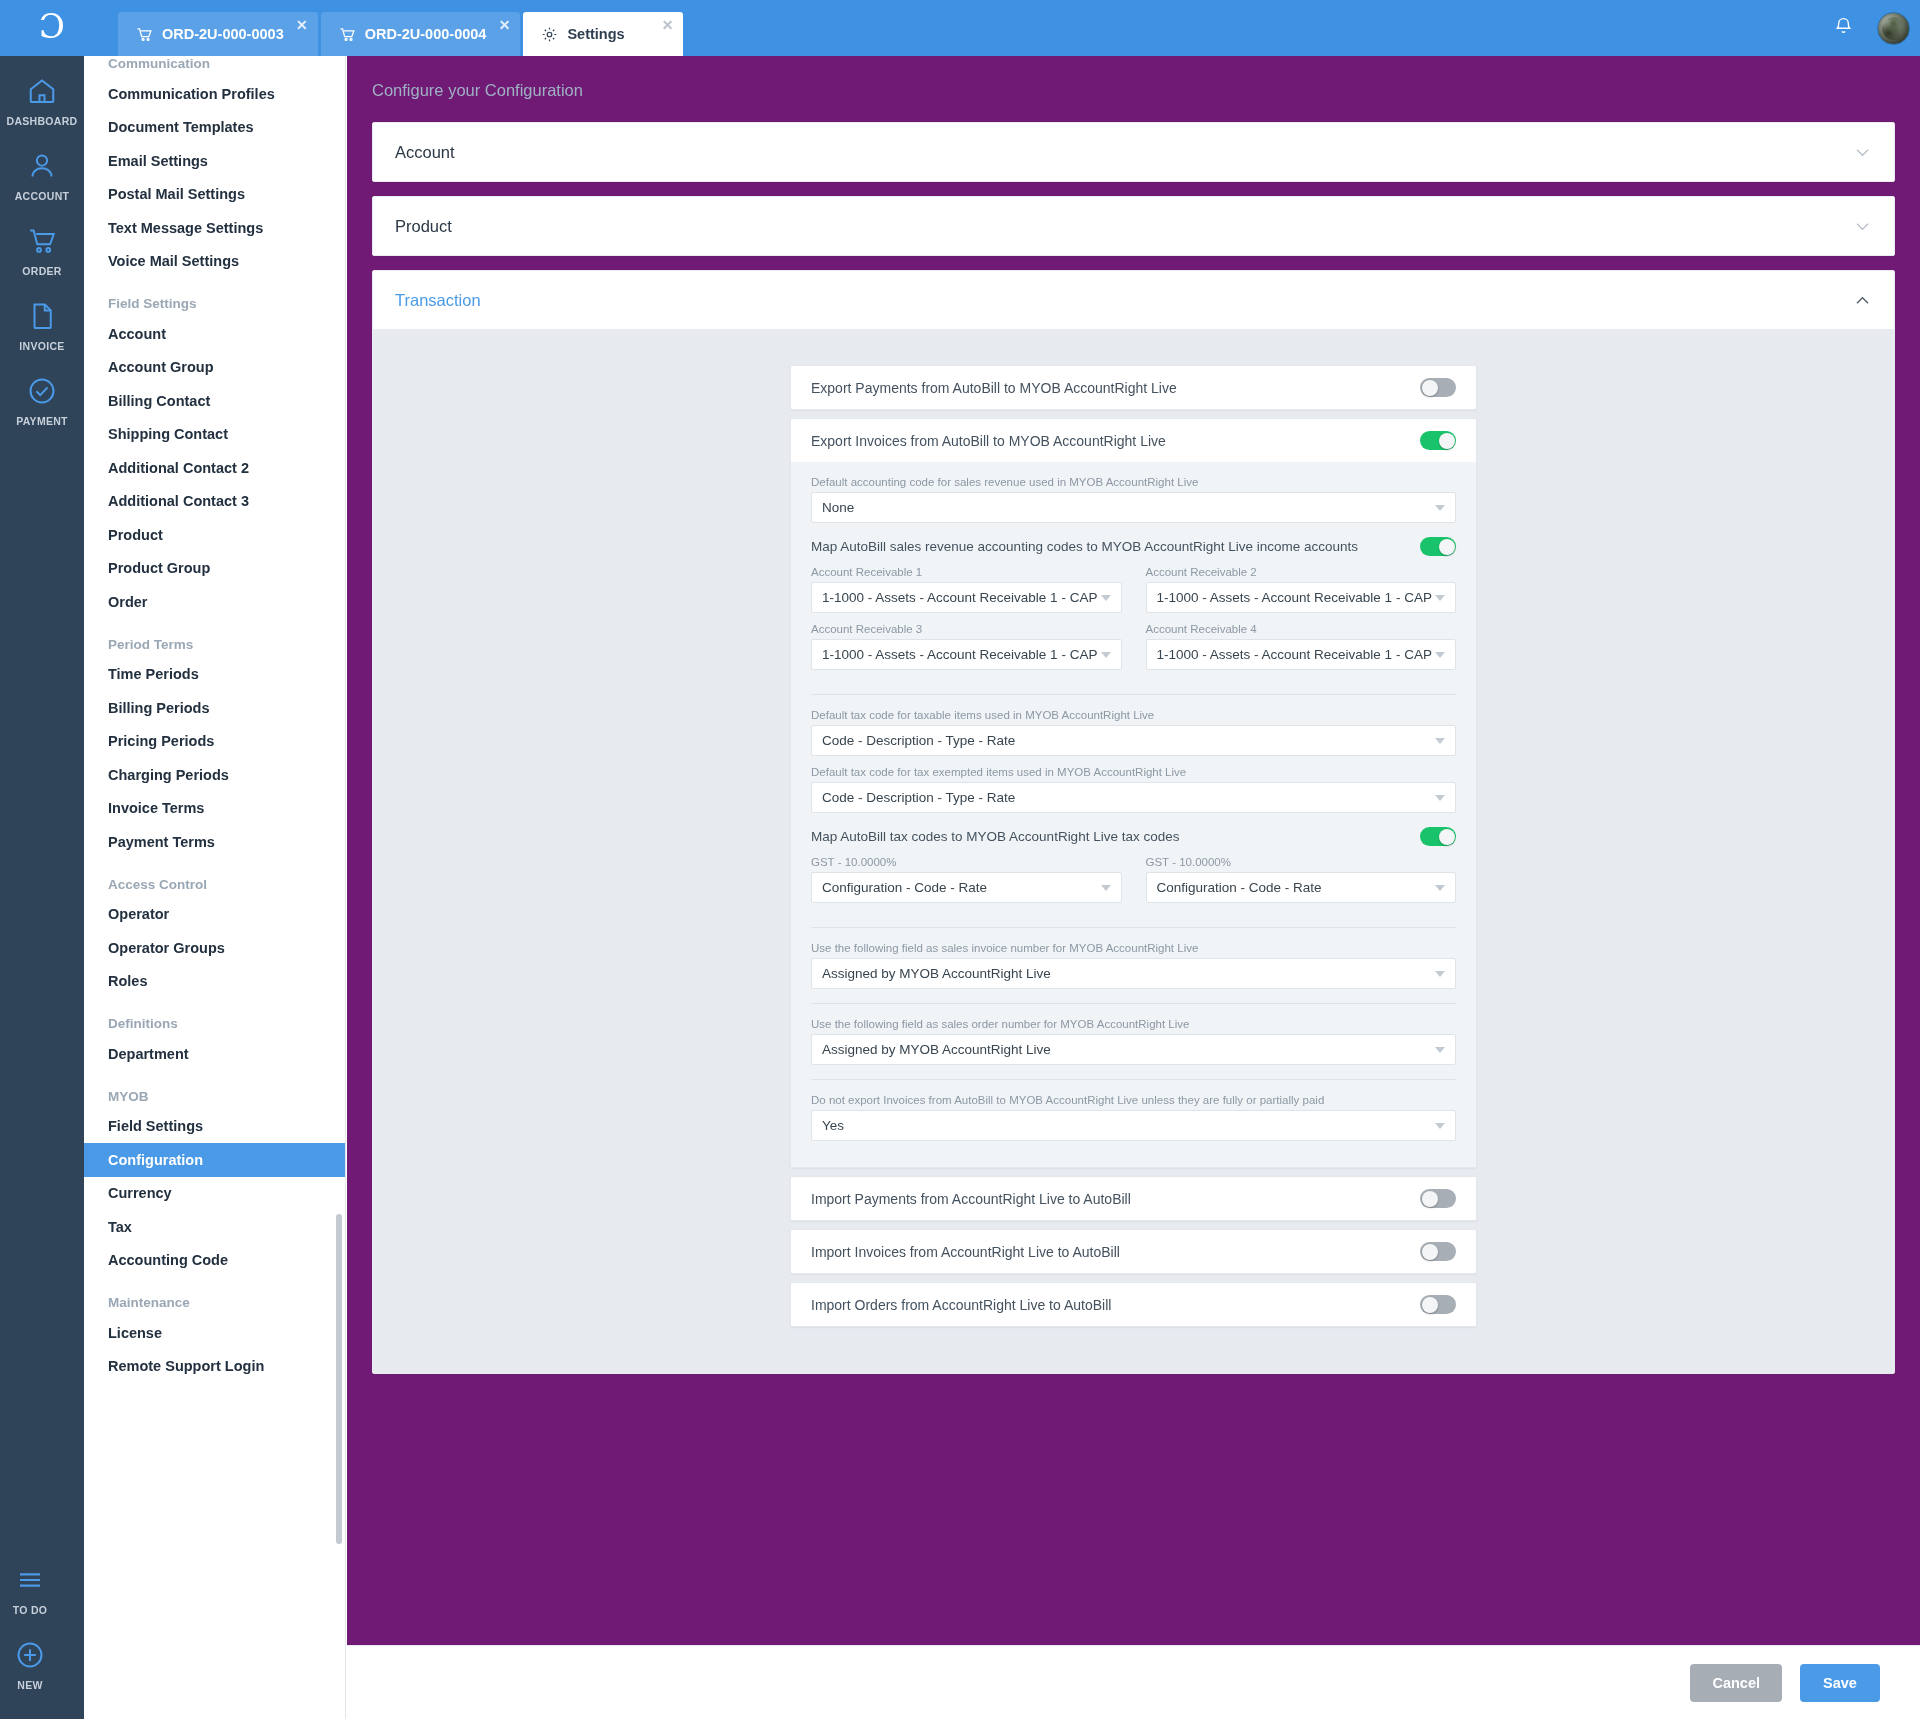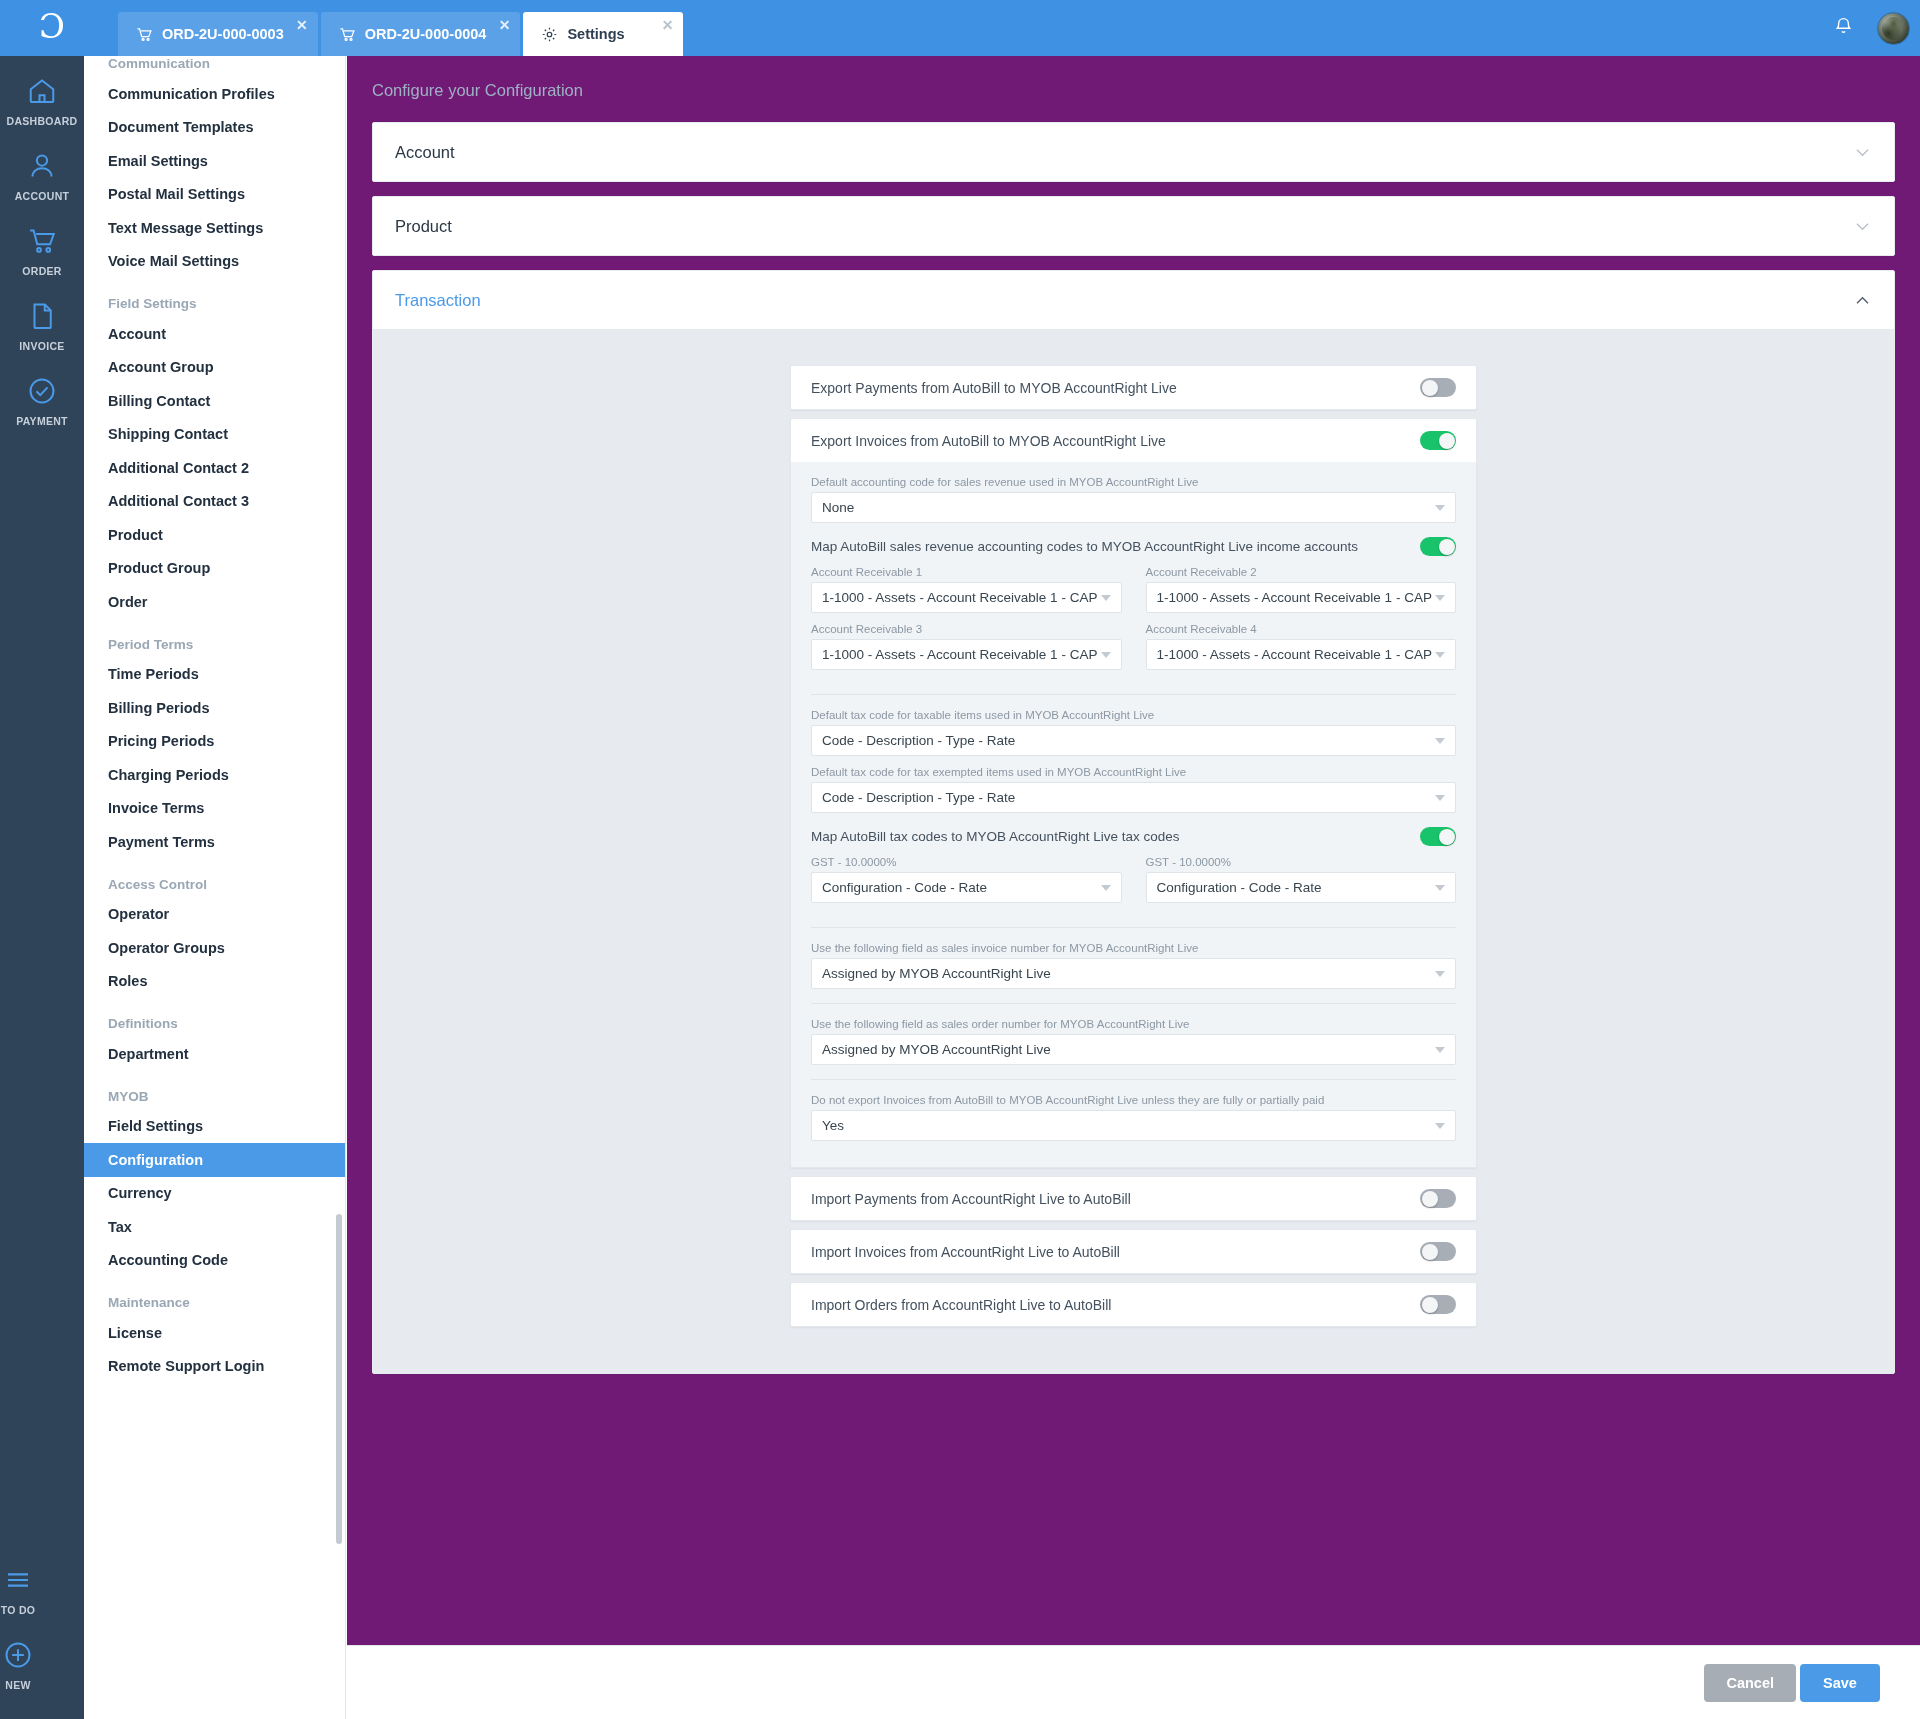--- a/index.html
+++ b/index.html
@@ -67,21 +67,21 @@
     background:
       radial-gradient(ellipse at 50% 30%, #4d5b3f 0%, rgba(77,91,63,0) 60%),
       radial-gradient(ellipse at 30% 70%, #2a3220 0%, rgba(42,50,32,0) 55%);
     border-radius: 50%;
   }
 
   
   .rail {
     position: absolute; top: 56px; left: 0; width: 84px; height: 1663px;
     background: #2f4359;
-    display: flex; flex-direction: column; align-items: flex-end;
+    display: flex; flex-direction: column; align-items: center;
   }
   .rail-item {
     width: 84px; padding: 14px 0 10px;
     display: flex; flex-direction: column; align-items: center; gap: 9px;
     cursor: pointer;
   }
   .rail-item:first-child { margin-top: 6px; }
   .rail-ico { width: 30px; height: 30px; display: block; }
   .rail-label {
     color: #c7d0da; font-size: 10.5px; font-weight: bold; letter-spacing: .3px;
@@ -185,21 +185,21 @@
   .grid2 { display: flex; gap: 24px; }
   .grid2 > .field { flex: 1; min-width: 0; }
 
   .divider { height: 1px; background: #dfe4e9; margin: 14px 0 14px; }
 
   
   .footer {
     position: absolute; left: 347px; right: 0; bottom: 0; height: 74px;
     background: #ffffff; border-top: 1px solid #e5e8ec;
     display: flex; align-items: center; justify-content: flex-end;
-    padding-right: 40px; gap: 4px; z-index: 30; padding-left: 12px;
+    padding-right: 40px; gap: 18px; z-index: 30; padding-left: 12px;
   }
   .btn {
     min-width: 80px; height: 38px; border-radius: 4px; border: none;
     color: #ffffff; font-size: 14.5px; font-weight: bold;
     padding: 0 22px; cursor: pointer;
     font-family: "Liberation Sans", sans-serif;
   }
   .btn-cancel { background: #a6adb5; }
   .btn-save { background: #4a9ae8; }
 </style>

